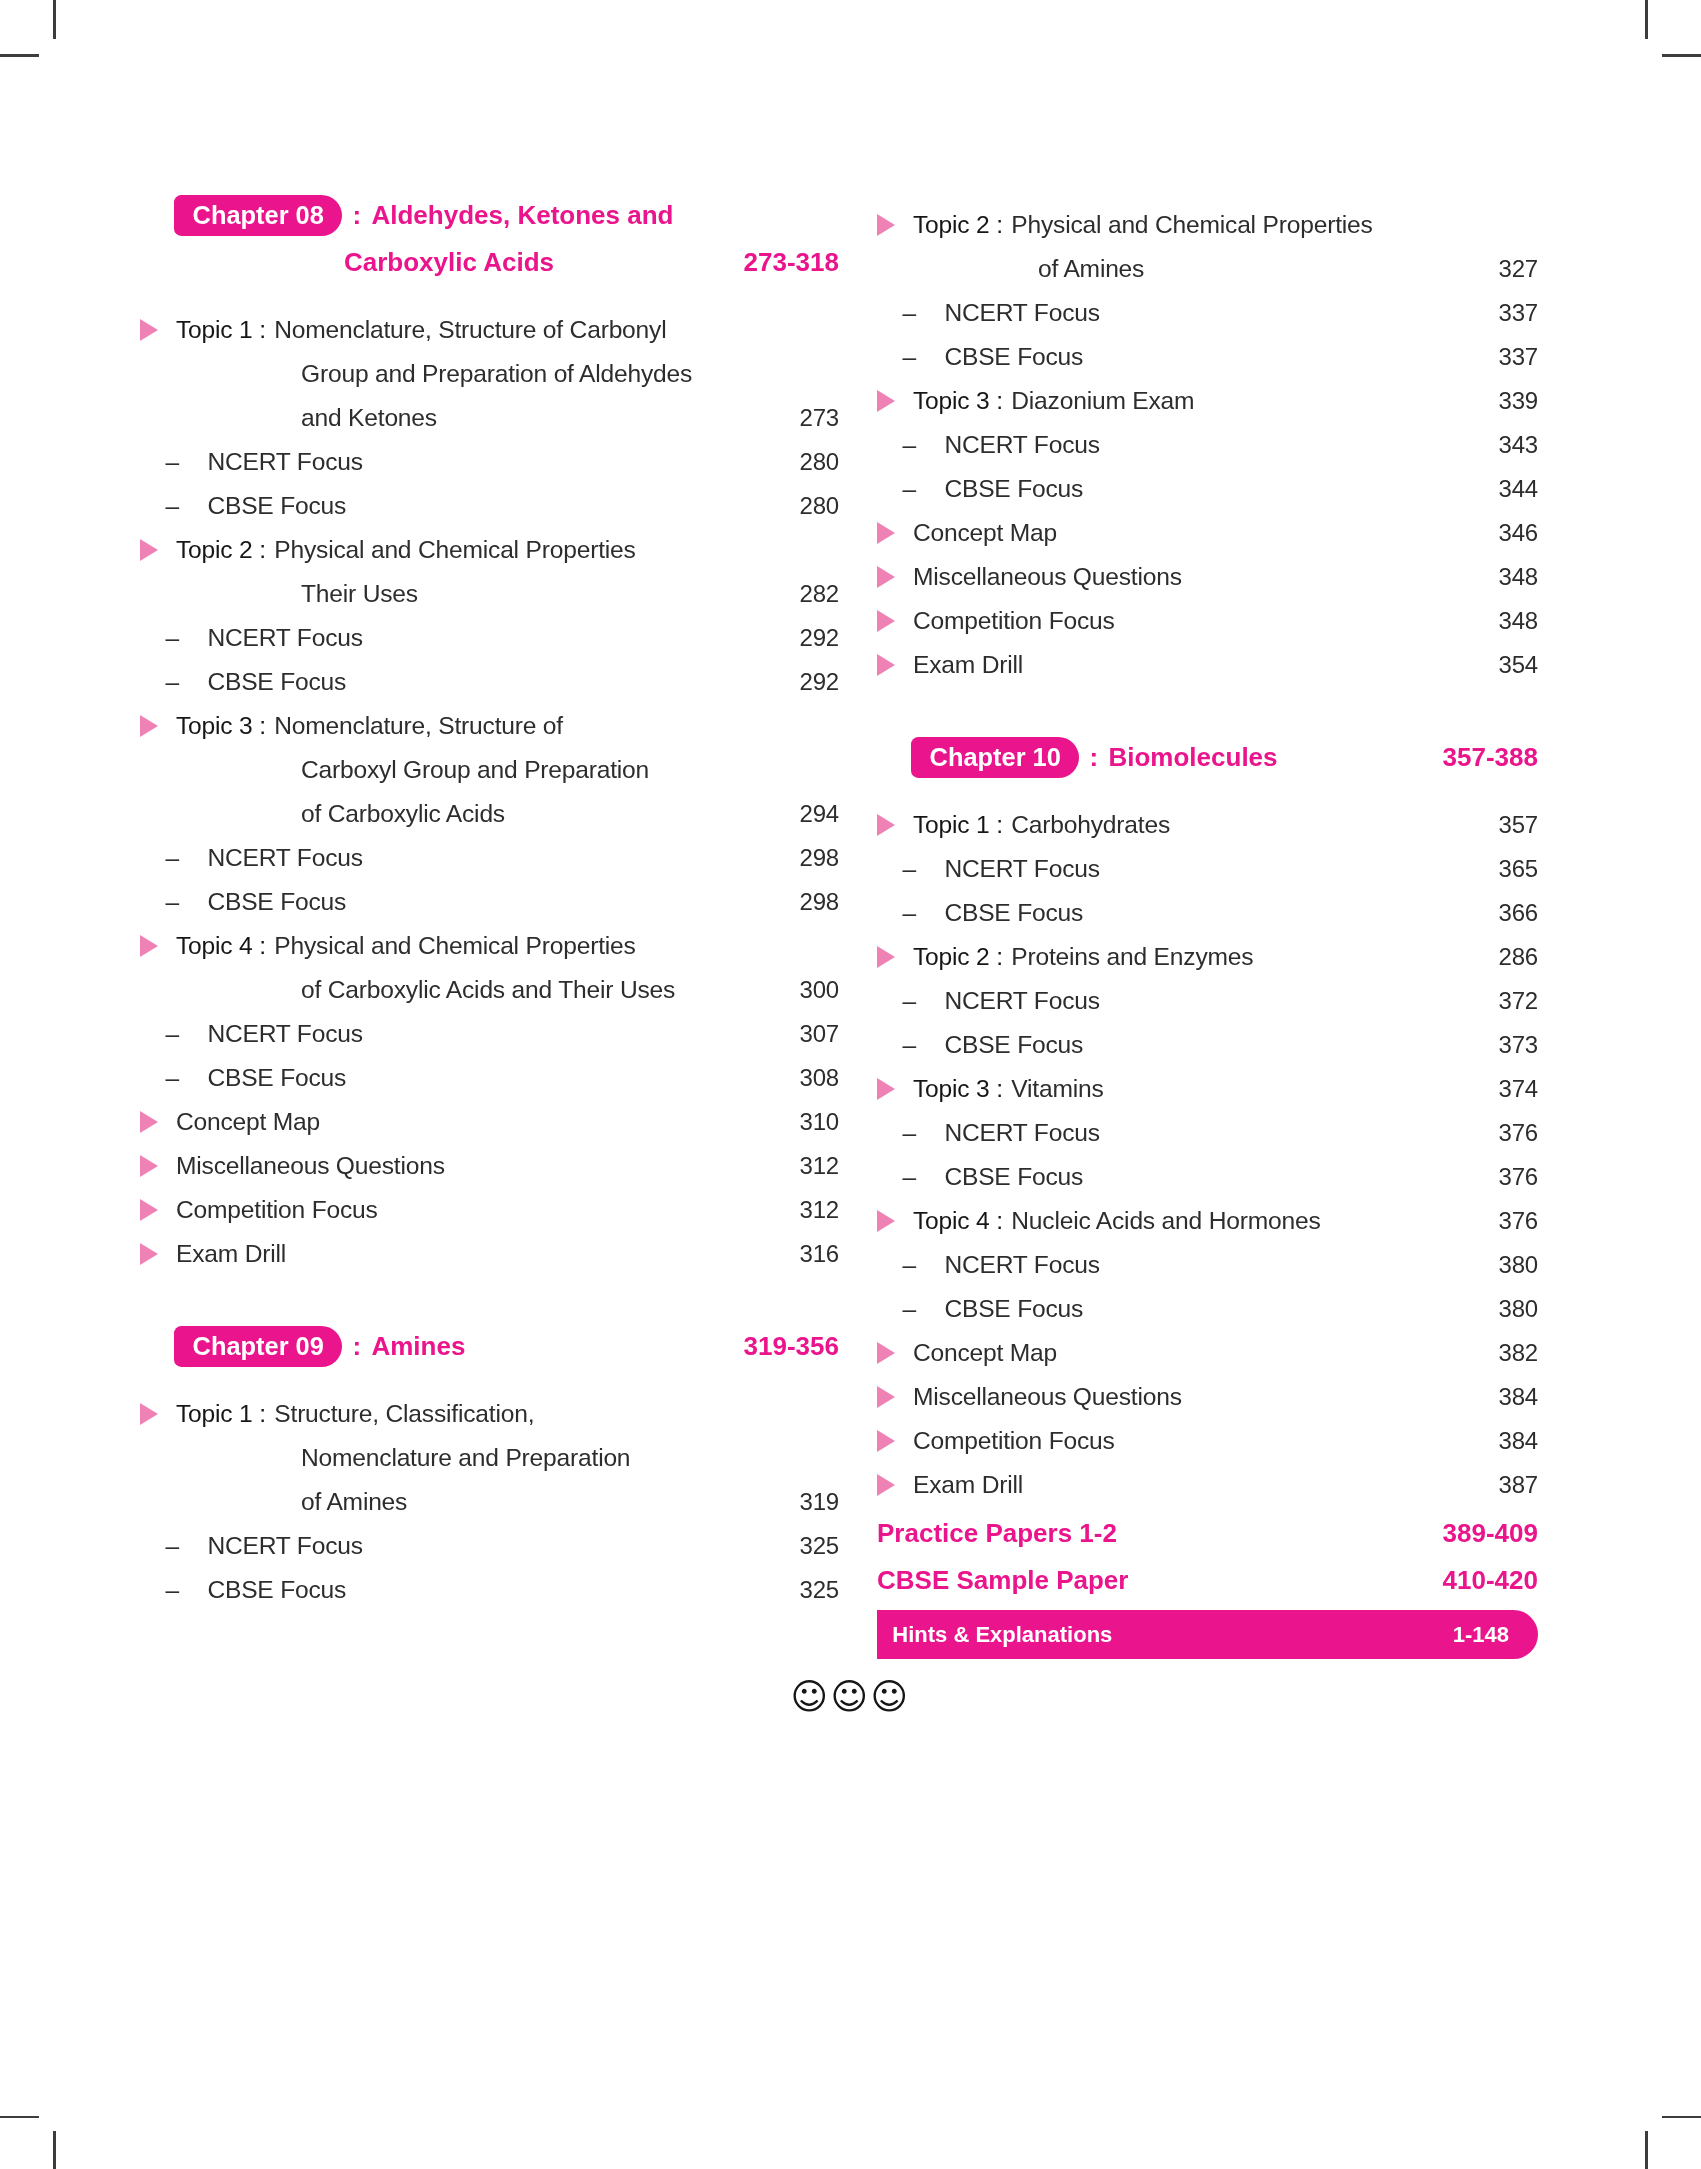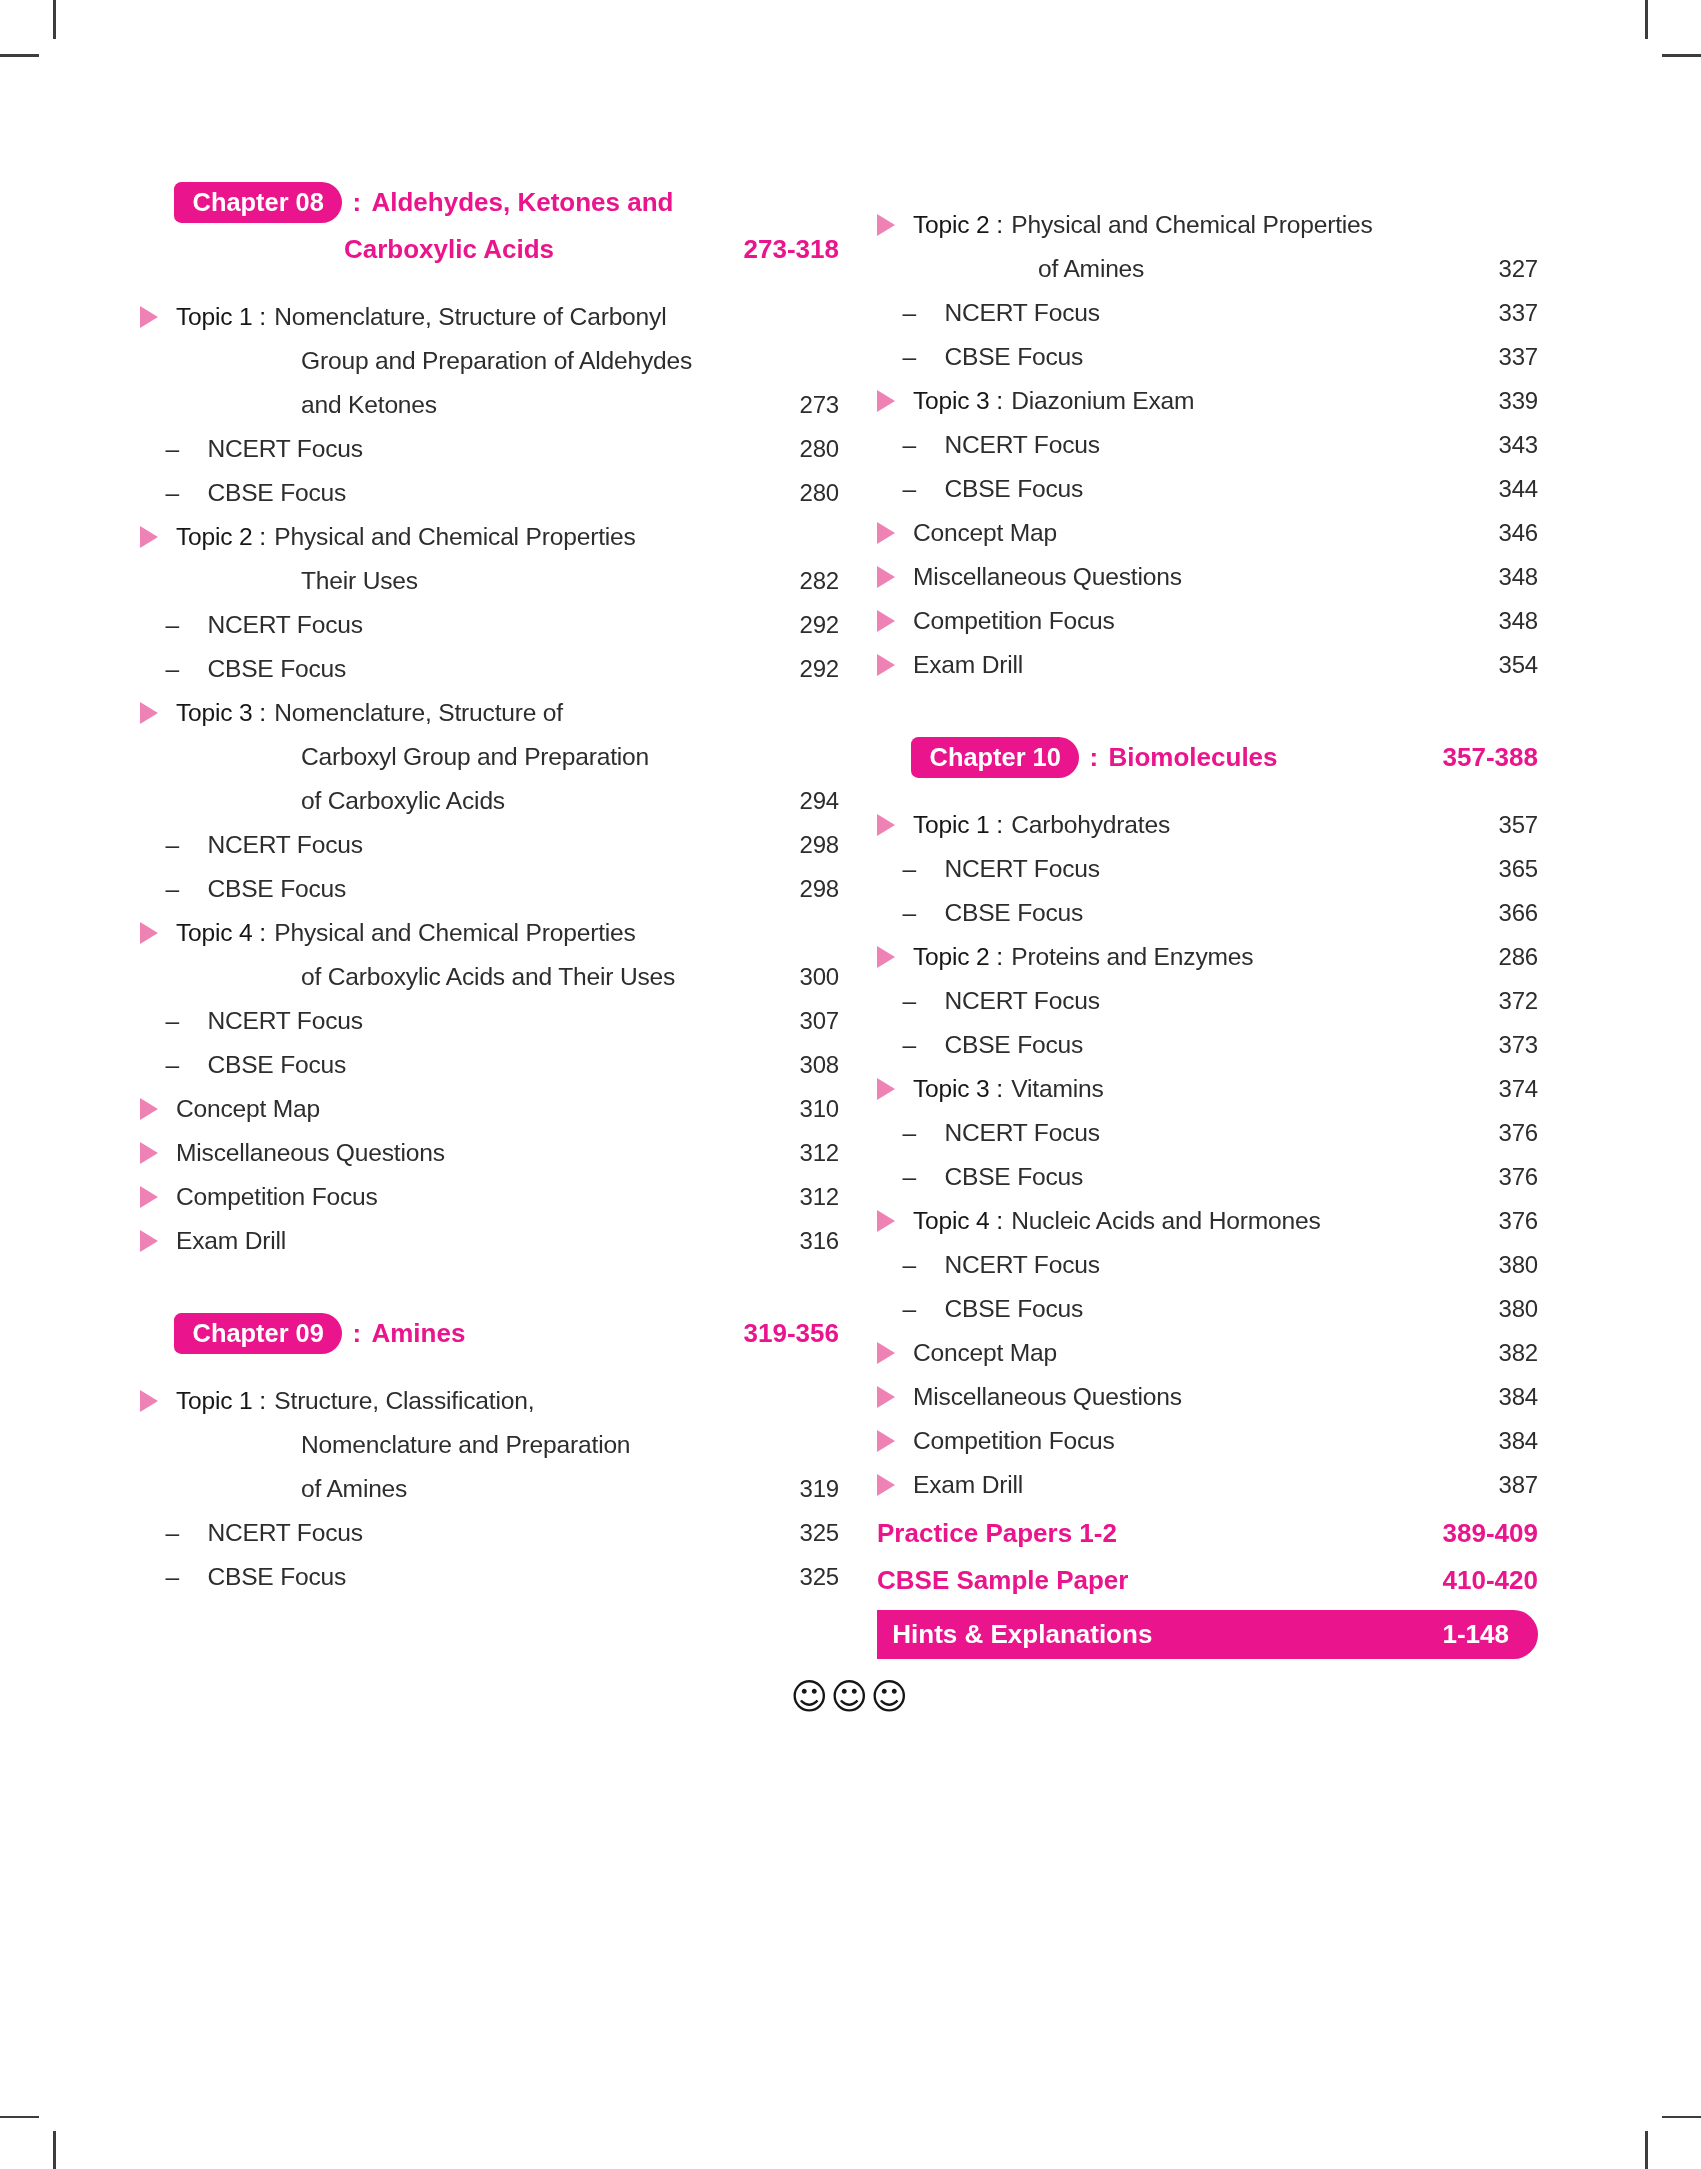--- a/index.html
+++ b/index.html
@@ -8,42 +8,42 @@
     --text:#2d2d2d;
     --label:#161616;
     --crop:#3d3d3d;
   }
   html,body{margin:0;padding:0;background:#ffffff;}
   .page{
     position:relative;width:1701px;height:2170px;background:#ffffff;overflow:hidden;
     font-family:"Liberation Sans",sans-serif;color:var(--text);
   }
   .col{position:absolute;display:flex;flex-direction:column;}
-  .col-left{left:140px;top:179px;width:699px;}
+  .col-left{left:140px;top:192px;width:699px;}
   .col-right{left:877px;top:203px;width:661px;}
 
   .row{display:flex;align-items:center;height:44px;line-height:44px;font-size:24.6px;letter-spacing:-0.2px;white-space:nowrap;}
   .marker{flex:0 0 36px;display:flex;align-items:center;}
   .tri{width:0;height:0;border-left:18px solid var(--bullet);border-top:11px solid transparent;border-bottom:11px solid transparent;}
   .sub-sp{flex:0 0 25.4px;}
   .dash{flex:0 0 42px;color:var(--text);}
   .ind{flex:0 0 161px;}
   .grow{flex:1 1 auto;}
   .t-label{font-weight:normal;color:var(--label);white-space:pre;margin-right:8.5px;}
   .pg{font-size:24px;color:var(--text);text-align:right;}
 
   .chapter{margin:47px 0 22px 0;padding-left:34px;}
   .col > .chapter:first-child{margin-top:0;}
   .ch-line{display:flex;align-items:center;height:47px;line-height:47px;font-size:26px;font-weight:bold;color:var(--accent);white-space:nowrap;}
   .badge{background:var(--accent);color:#ffffff;border-radius:8.5px 24px 24px 8.5px;padding:0 18.6px;height:41px;line-height:41px;font-size:25.4px;font-weight:bold;display:inline-block;}
   .ch-sep{margin:0 10.2px;}
   .ch-ind{flex:0 0 170px;}
 
   .feature{display:flex;align-items:center;height:42px;line-height:42px;font-size:26px;font-weight:bold;color:var(--accent);margin-top:5.1px;white-space:nowrap;}
-  .bar{display:flex;align-items:center;height:49px;line-height:49px;background:var(--accent);border-radius:0 24.6px 24.6px 0;color:#ffffff;font-weight:bold;font-size:26px;margin-top:8.5px;padding:0 29px 0 15.3px;white-space:nowrap;}
+  .bar{display:flex;align-items:center;height:49px;line-height:49px;background:var(--accent);border-radius:0 24.6px 24.6px 0;color:#ffffff;font-weight:bold;font-size:22px;margin-top:8.5px;padding:0 29px 0 15.3px;white-space:nowrap;}
 
   .smileys{position:absolute;left:50%;transform:translateX(-50%);top:1676px;font-family:"DejaVu Sans",sans-serif;font-size:36px;color:#161616;letter-spacing:2.5px;white-space:nowrap;}
 
   .crop-v{position:absolute;width:2.5px;height:39px;background:var(--crop);}
   .crop-h{position:absolute;height:2.5px;width:39px;background:var(--crop);}
   .crop-tl-v{left:53px;top:0;}        .crop-tl-h{left:0;top:54px;}
   .crop-tr-v{left:1645px;top:0;}      .crop-tr-h{right:0;top:54px;}
   .crop-bl-v{left:53px;bottom:0;}     .crop-bl-h{left:0;bottom:52px;}
   .crop-br-v{left:1645px;bottom:0;}   .crop-br-h{right:0;bottom:52px;}
 </style>

